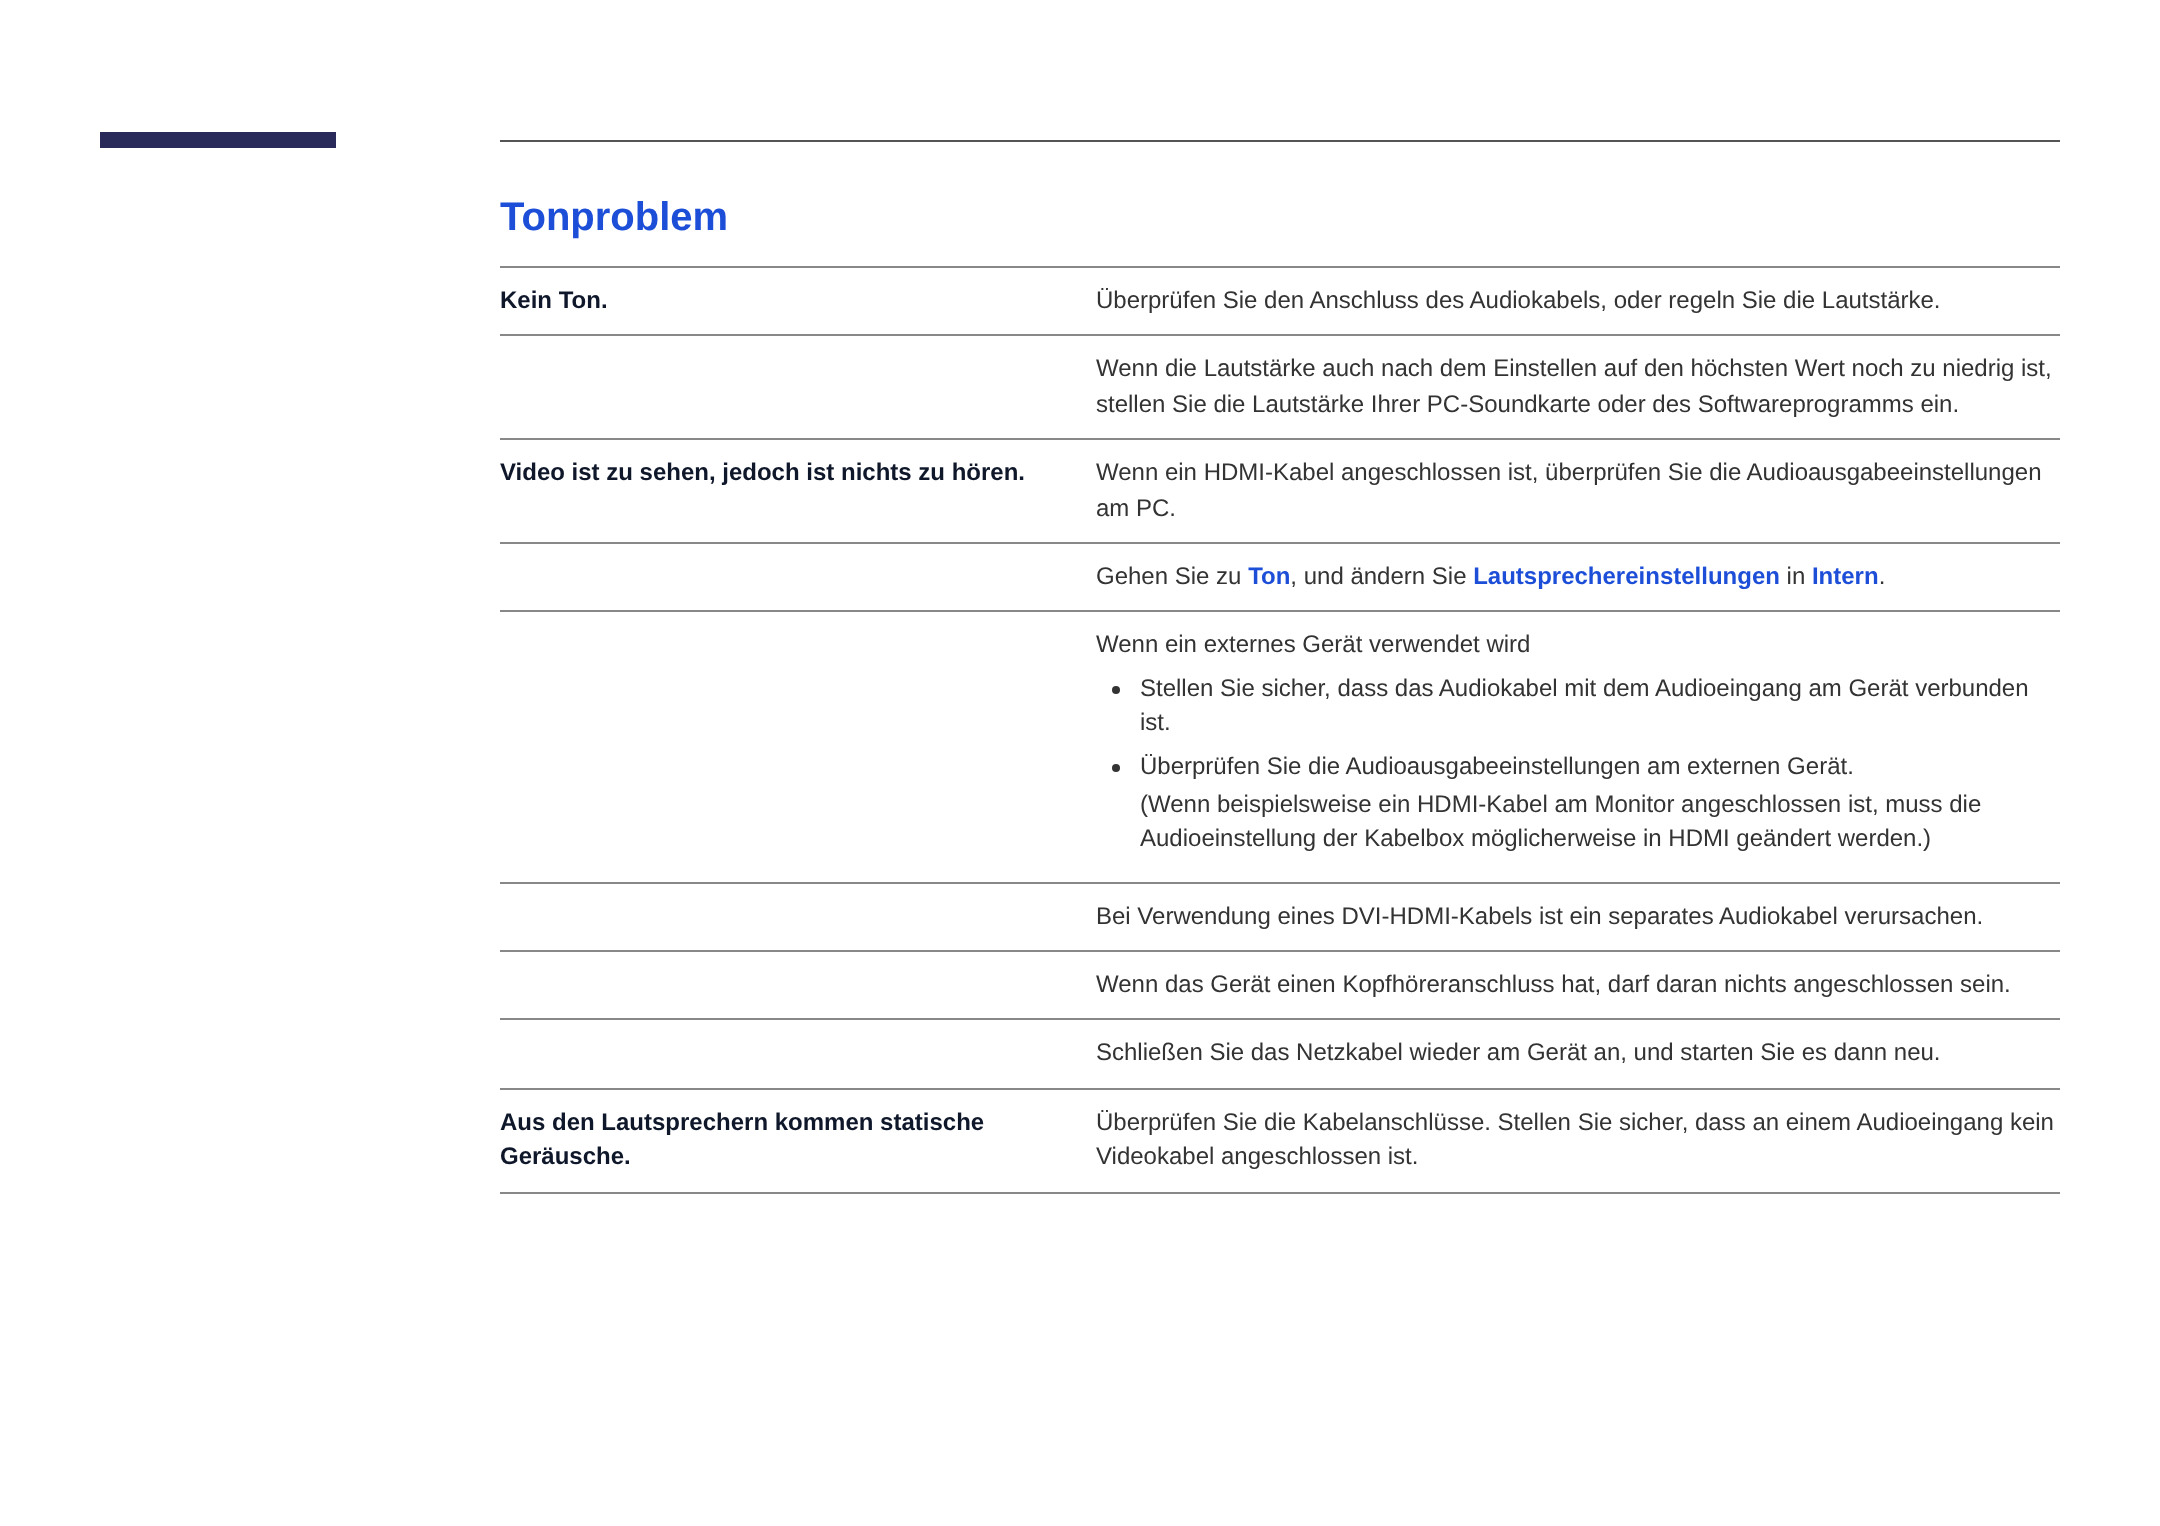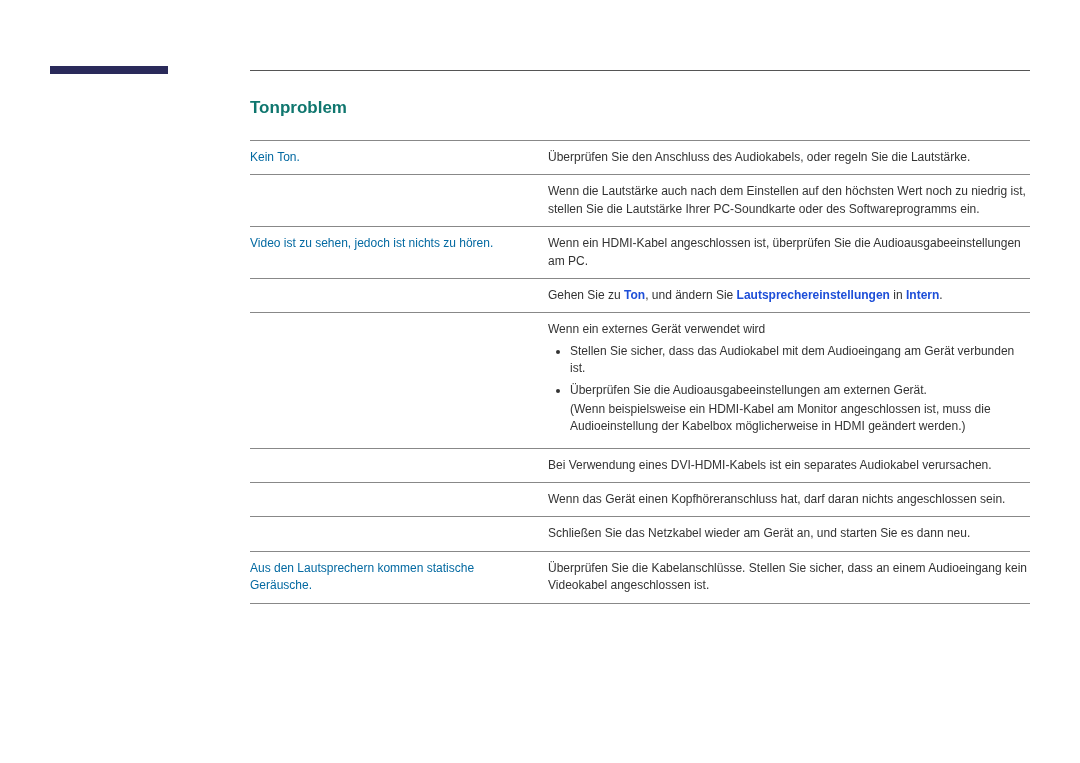--- a/index.html
+++ b/index.html
@@ -27,39 +27,39 @@
     width: 780px;
     border-top: 1px solid #555;
   }
   .content {
     position: absolute;
     top: 98px;
     left: 250px;
     width: 780px;
   }
   h2 {
-    font-size: 17px;
+    font-size: 20px;
     font-weight: 600;
-    color: #0f766e;
-    margin-bottom: 22px;
+    color: #1d4ed8;
+    margin-bottom: 12px;
   }
   table {
     width: 100%;
     border-collapse: collapse;
   }
   tr { border-top: 1px solid #888; }
   td {
     padding: 8px 0 8px 0;
     vertical-align: top;
     line-height: 1.45;
   }
   td.label {
     width: 298px;
-    font-weight: 400;
-    color: #0369a1;
+    font-weight: 700;
+    color: #0f172a;
     padding-right: 16px;
   }
   td.value {
     color: #333;
   }
   .hl { color: #1d4ed8; font-weight: 600; }
   ul { padding-left: 22px; margin-top: 4px; }
   li { list-style: disc; margin-bottom: 4px; }
   .sub { padding-left: 0; display: block; margin-top: 2px; color: #333; }
 </style>

